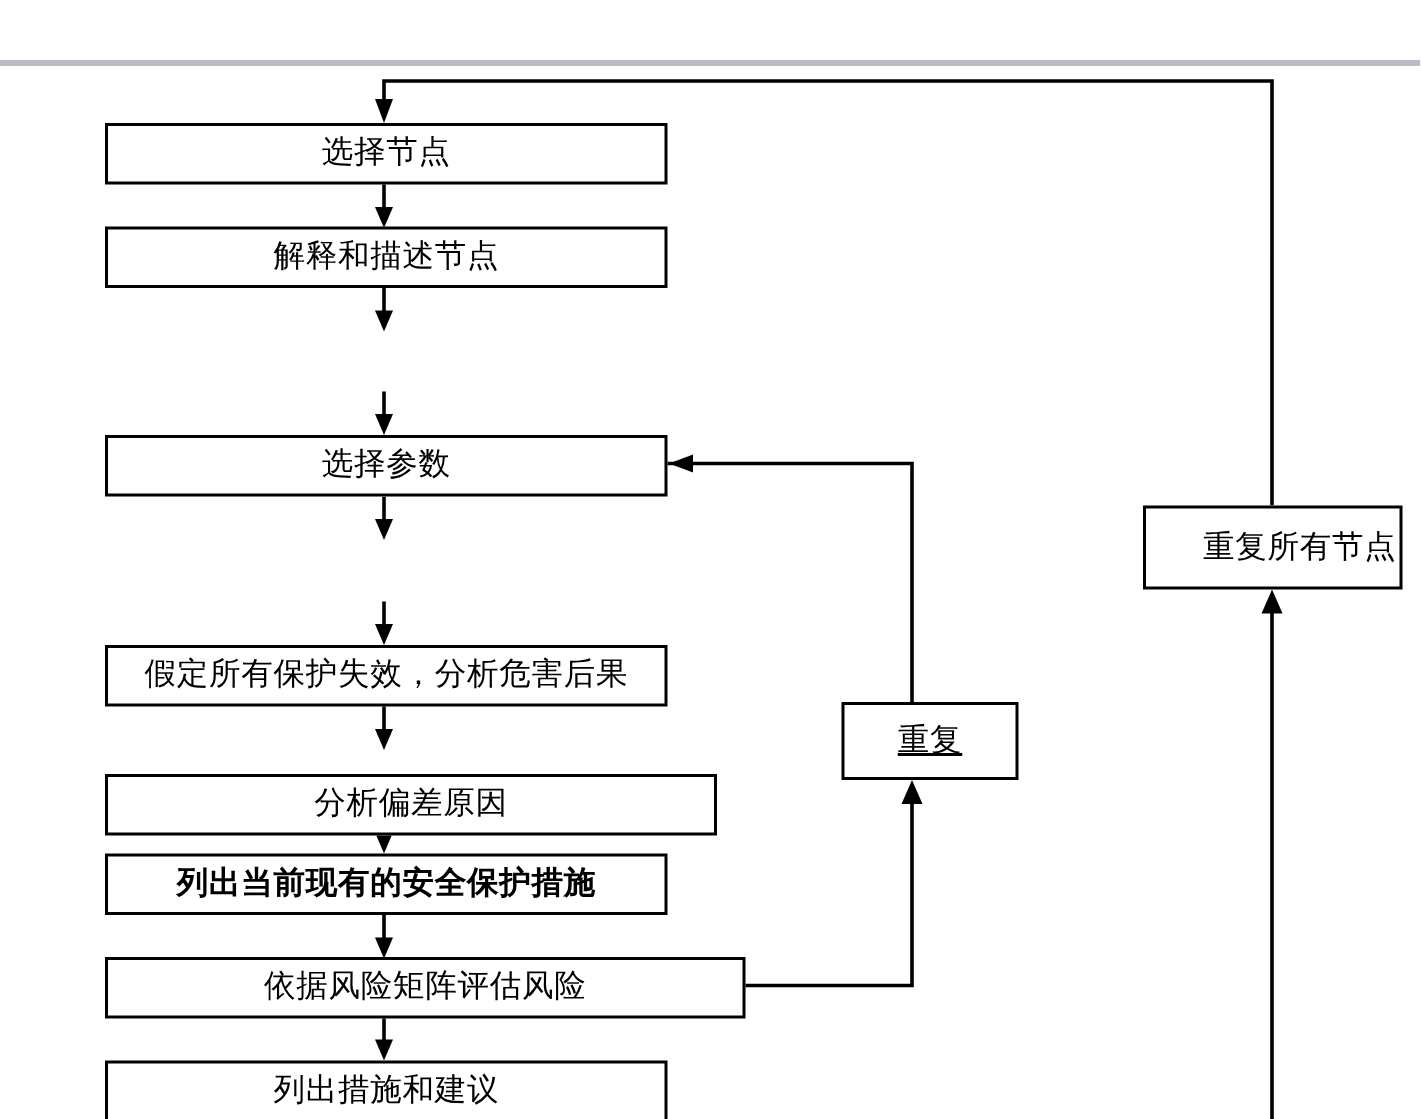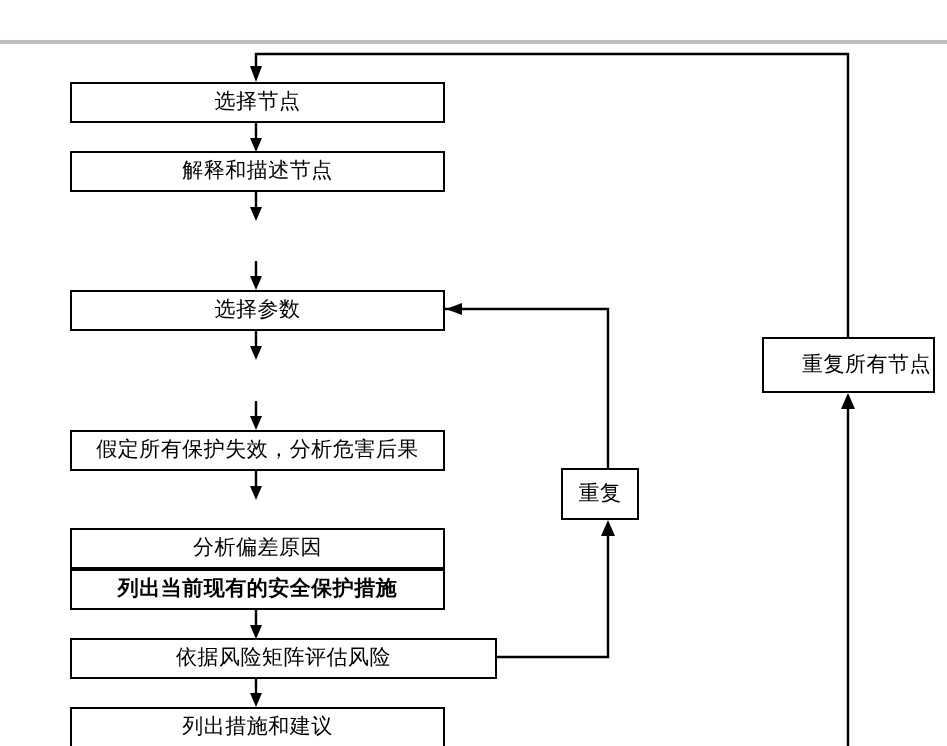--- a/index.html
+++ b/index.html
@@ -150,37 +150,37 @@
 
   <div class="node" style="left:70px; top:250px; width:375px; height:41px;">
     <span class="node-label">选择参数</span>
   </div>
 
 
   <div class="node" style="left:70px; top:390px; width:375px; height:41px;">
     <span class="node-label">假定所有保护失效，分析危害后果</span>
   </div>
 
-  <div class="node" style="left:70px; top:488px; width:375px; height:41px;">
+  <div class="node" style="left:70px; top:476px; width:408px; height:41px;">
     <span class="node-label">分析偏差原因</span>
   </div>
 
   <div class="node" style="left:70px; top:529px; width:375px; height:41px;font-weight:bold;">
     <span class="node-label">列出当前现有的安全保护措施</span>
   </div>
 
   <div class="node" style="left:70px; top:598px; width:427px; height:41px;">
     <span class="node-label">依据风险矩阵评估风险</span>
   </div>
 
   <div class="node" style="left:70px; top:667px; width:375px; height:41px;">
     <span class="node-label">列出措施和建议</span>
   </div>
 
-  <div class="node" style="left:561px; top:428px; width:78px; height:52px;">
+  <div class="node" style="left:561px; top:428px; width:118px; height:52px;text-decoration:underline;">
     <span class="node-label">重复</span>
   </div>
 
   <div class="node" style="left:762px; top:297px; width:173px; height:56px;padding-left:36px;">
     <span class="node-label">重复所有节点</span>
   </div>
 
 </div>
 
 </body></html>

